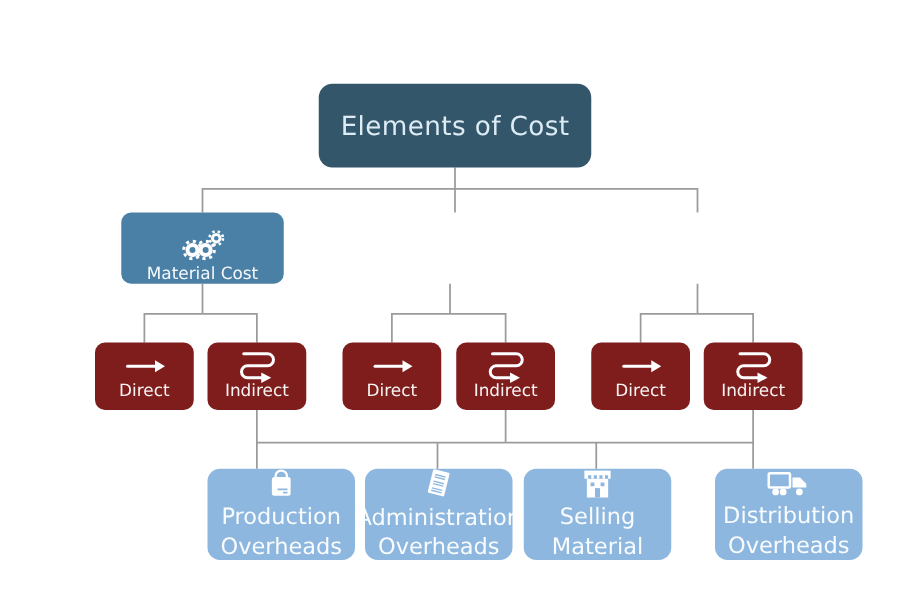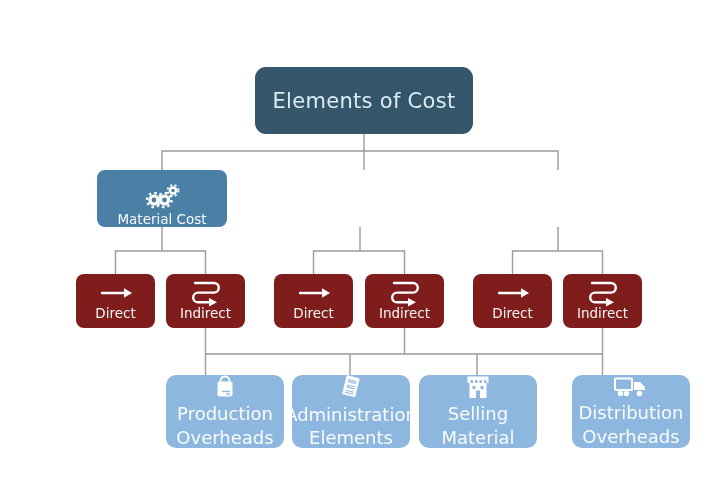--- a/index.html
+++ b/index.html
@@ -150,21 +150,21 @@
             <line x1="8.5" y1="6.5" x2="17" y2="6.5"></line>
               <line x1="8.5" y1="8.5" x2="17" y2="8.5"></line>
             <line x1="8.5" y1="12" x2="17" y2="12"></line>
               <line x1="8.5" y1="14" x2="17" y2="14"></line>
             <line x1="8.5" y1="17.5" x2="17" y2="17.5"></line>
               <line x1="8.5" y1="19.5" x2="17" y2="19.5"></line>
           </g>
         </g>
       </svg>
     </span>
-    <span class="lbl">Administration Elements</span>
+    <span class="lbl">Administration Overheads</span>
   </div>
 
   <div class="box ovh" style="left:419px">
     <span class="icn">
       <svg width="30" height="26" viewBox="0 0 30 26">
         <rect x="6.5" y="9" width="17" height="15" fill="#fff"></rect>
         <rect x="4.5" y="2.5" width="21" height="6.5" fill="#fff"></rect>
         <g fill="#8db7df">
           <rect x="7.5" y="6.2" width="2.5" height="2.8"></rect>
             <rect x="12" y="6.2" width="2.5" height="2.8"></rect>

